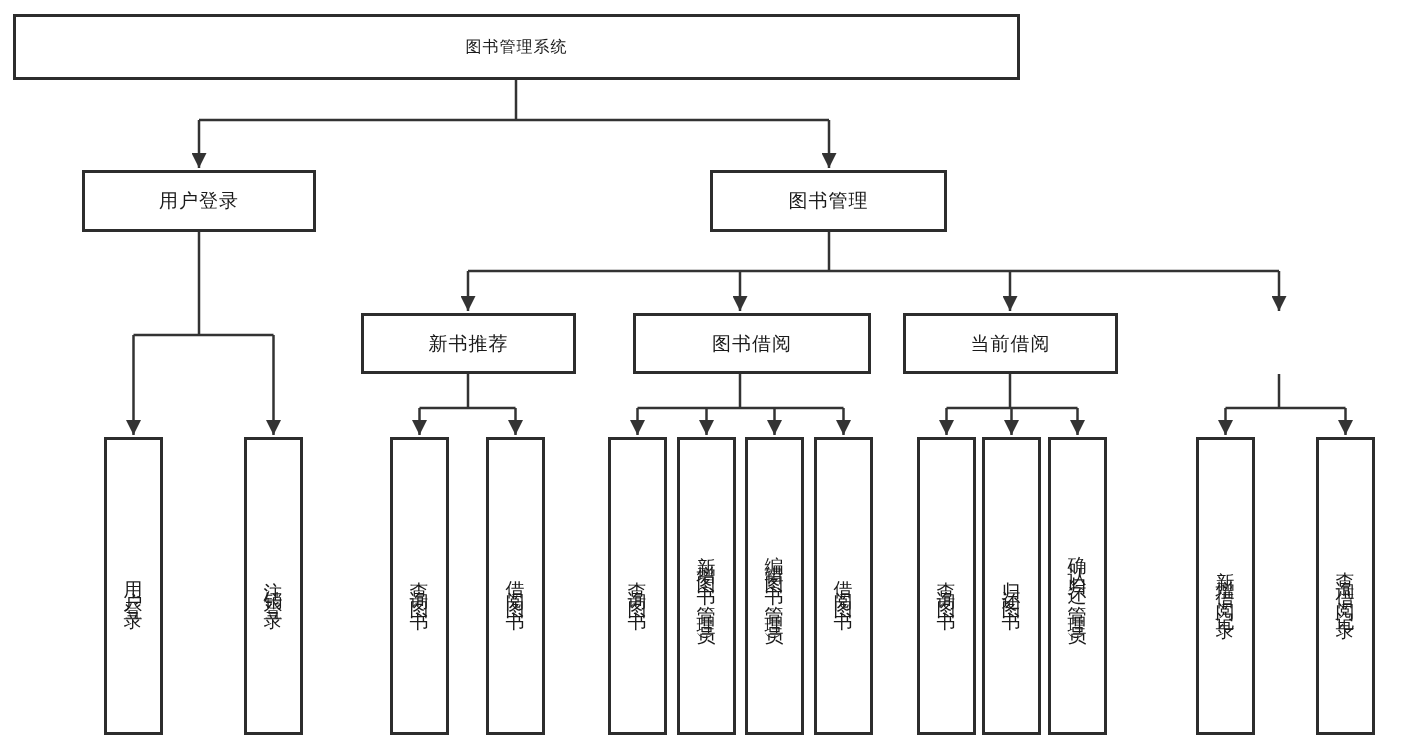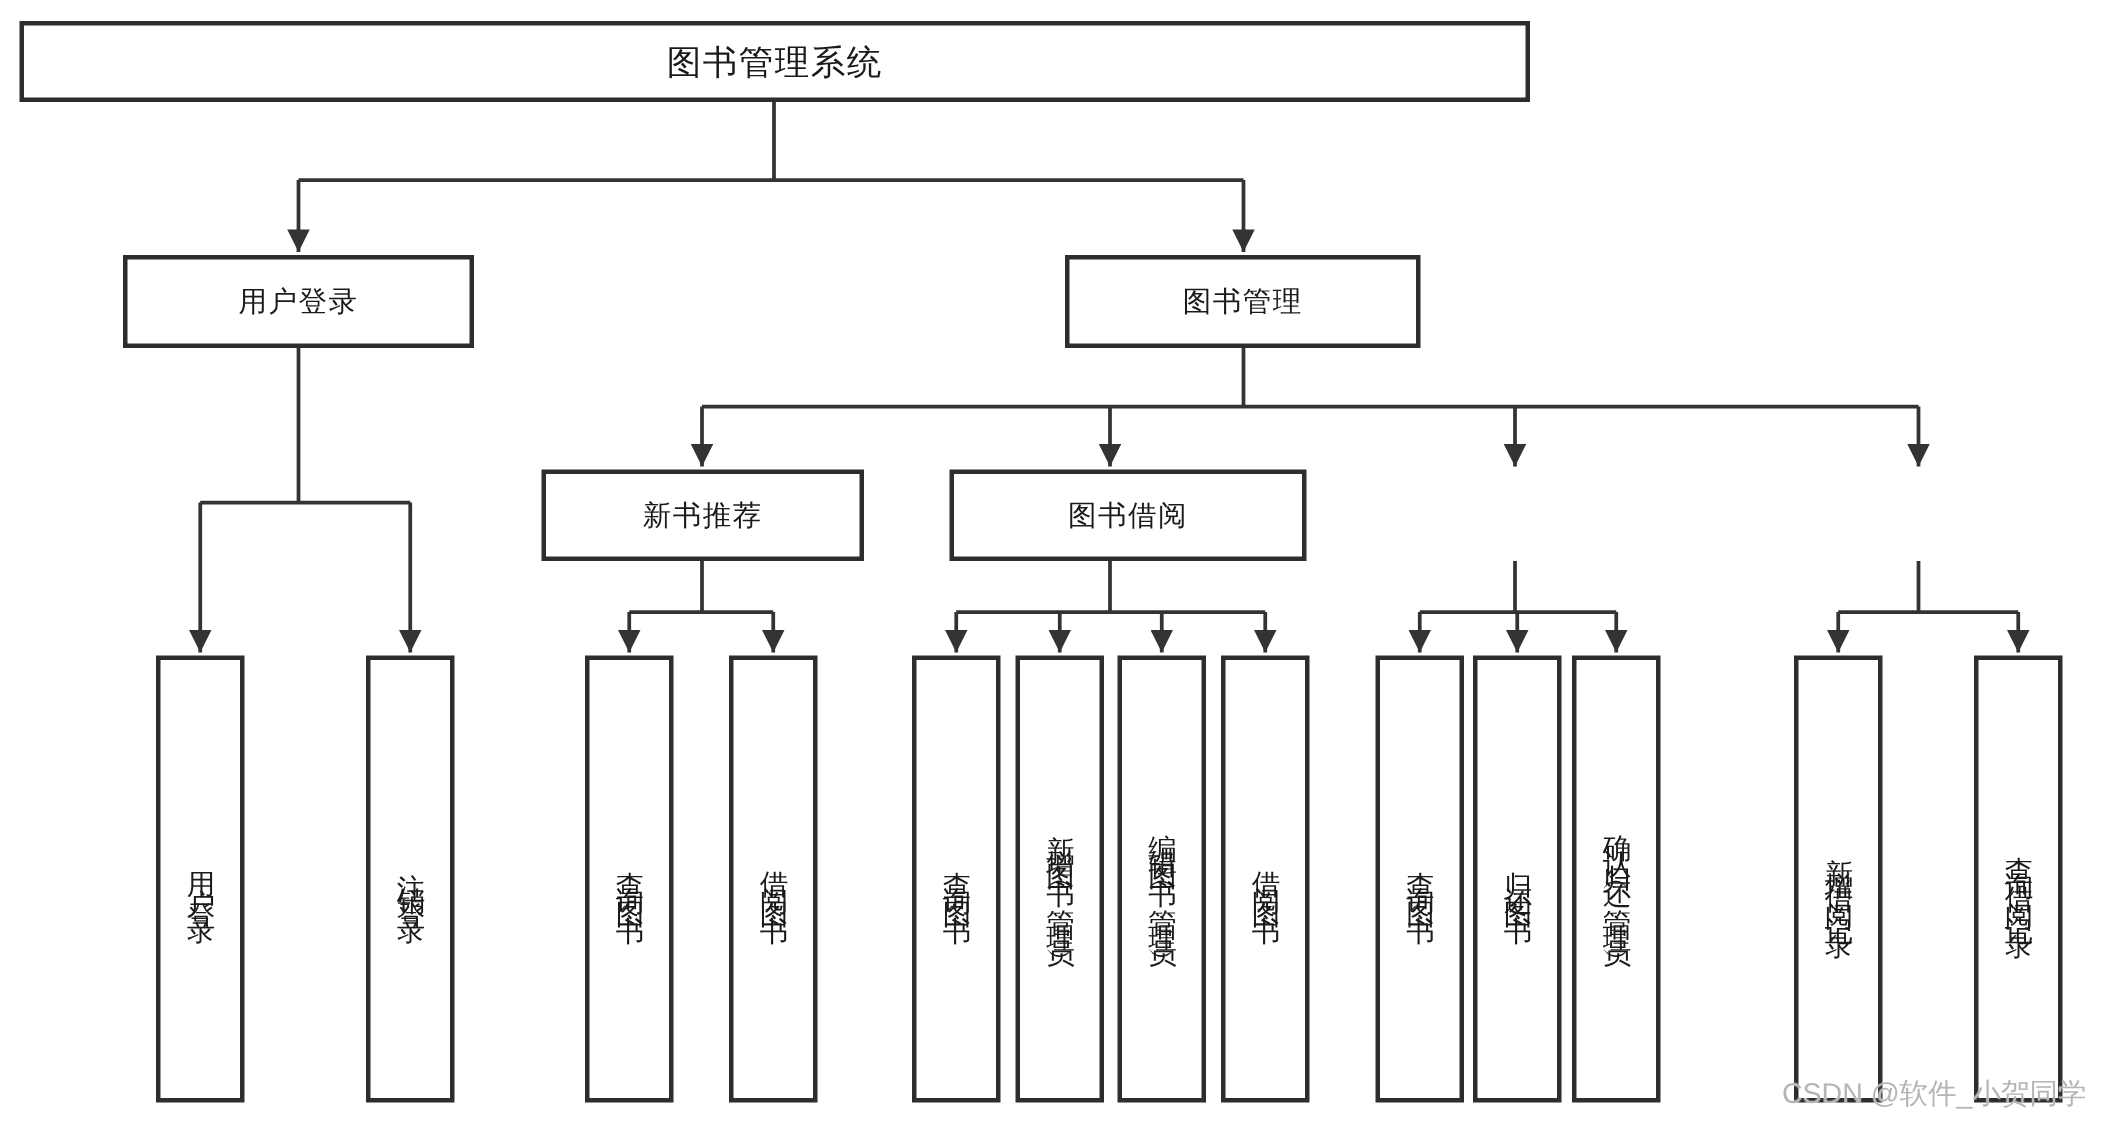--- a/index.html
+++ b/index.html
@@ -31,22 +31,22 @@
     display: flex;
     align-items: center;
     justify-content: center;
     color: #1a1a1a;
   }
   .box-h {
     font-size: 19px;
     letter-spacing: 1px;
   }
   .box-root {
-    left: 13px; top: 14px; width: 1007px; height: 54px;
-    font-size: 23px;
+    left: 13px; top: 14px; width: 1007px; height: 66px;
+    font-size: 16px;
   }
   .box-v {
     top: 437px;
     width: 59px;
     height: 298px;
     font-size: 19px;
   }
   .box-v .vtext {
     writing-mode: vertical-rl;
     text-orientation: mixed;
@@ -152,20 +152,23 @@
   <div class="box box-h b-new-book">
     <span>新书推荐</span>
   </div>
 
   <div class="box box-h b-book-mgmt">
     <span>图书管理</span>
   </div>
   <div class="box box-h b-book-borrow">
     <span>图书借阅</span>
   </div>
+  <div class="box box-h b-cur-borrow">
+    <span>当前借阅</span>
+  </div>
 
   <div class="box box-v leaf-1">
     <span class="vtext">用户登录</span>
   </div>
   <div class="box box-v leaf-2">
     <span class="vtext">注销登录</span>
   </div>
 
   <div class="box box-v leaf-3">
     <span class="vtext">查询图书</span>
@@ -197,15 +200,14 @@
     <span class="vtext">确认归还（管理员）</span>
   </div>
 
   <div class="box box-v leaf-12">
     <span class="vtext">新增借阅记录</span>
   </div>
   <div class="box box-v leaf-13">
     <span class="vtext">查询借阅记录</span>
   </div>
 
-  <div class="watermark">CSDN @软件_小贺同学</div>
 
 </div>
 
 </body></html>

